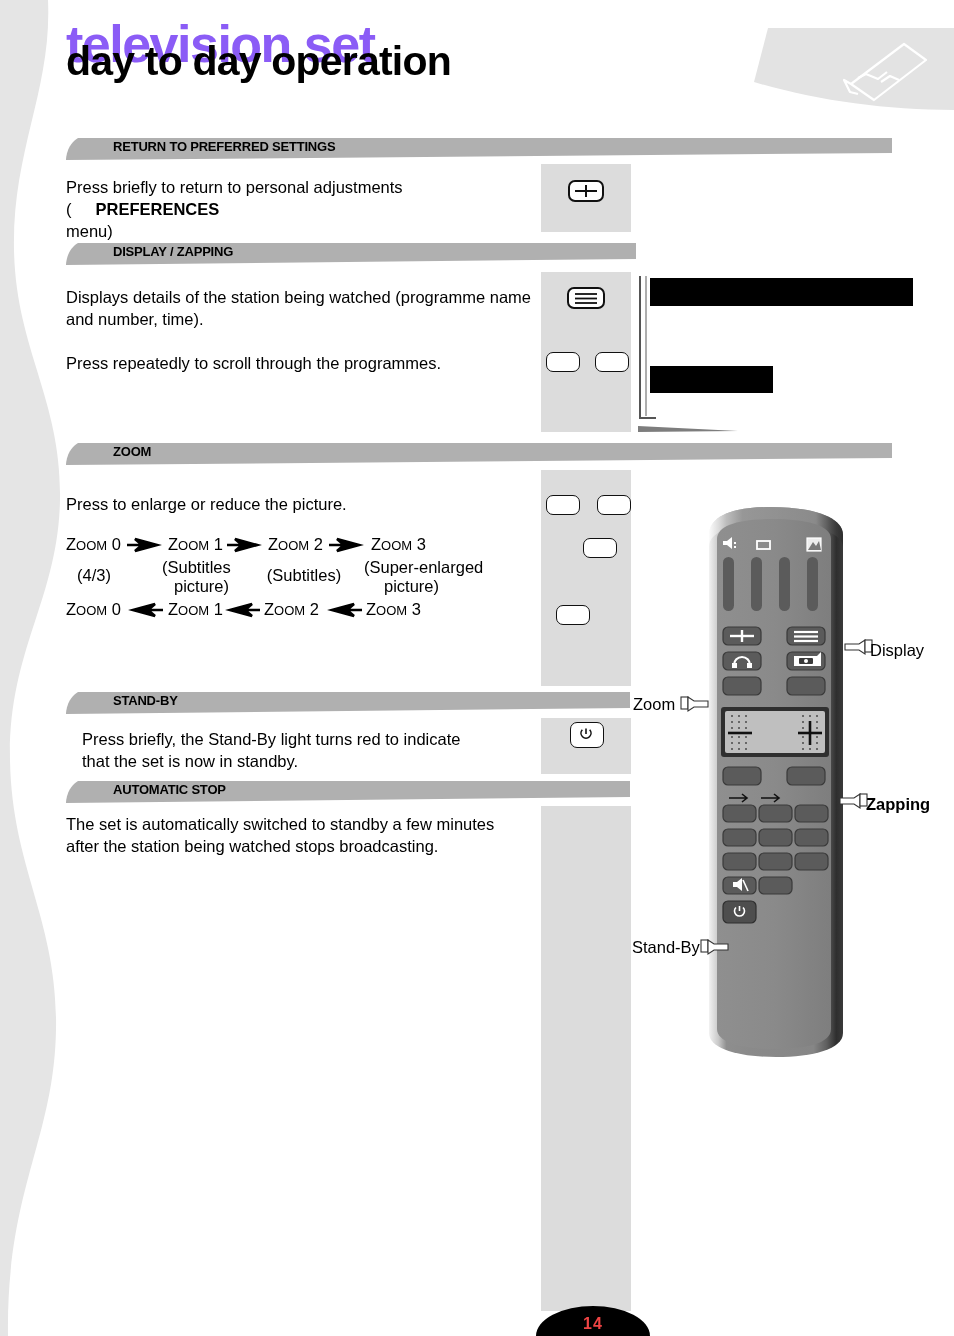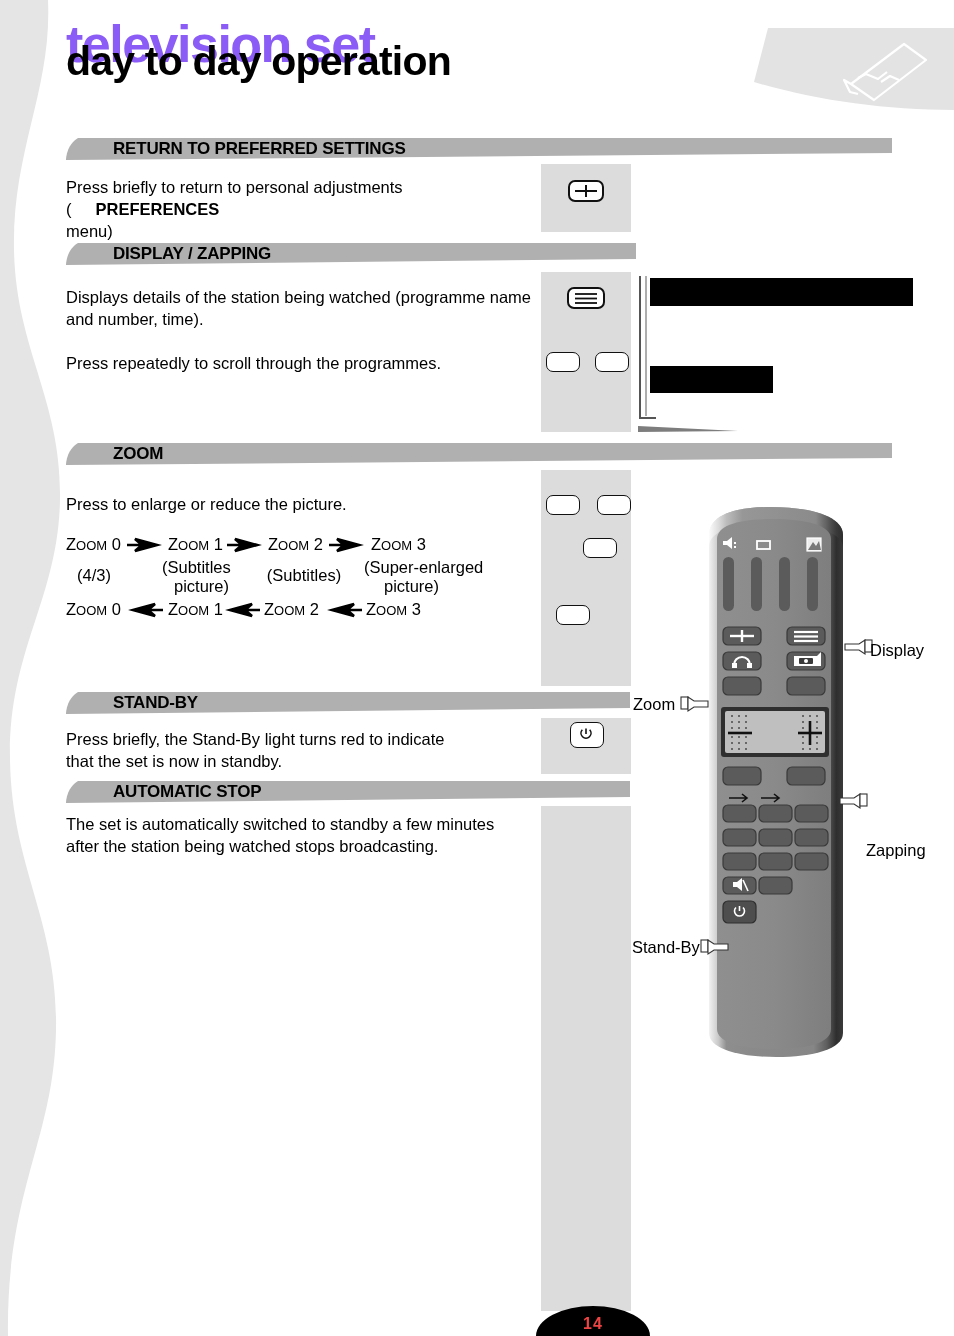--- a/index.html
+++ b/index.html
@@ -28,21 +28,21 @@
     position:absolute;left:66px;top:38px;
     font-size:41px;font-weight:bold;letter-spacing:-0.8px;
     color:#000;white-space:nowrap;
   }
 
   
   .sec-band{position:absolute;left:66px;height:26px;}
   .sec-band svg{display:block;}
   .sec-label{
     position:absolute;
-    font-size:17px;font-weight:bold;letter-spacing:-0.2px;
+    font-size:13px;font-weight:bold;letter-spacing:-0.2px;
     color:#000;white-space:nowrap;
   }
 
   
   .body-text{
     position:absolute;left:66px;
     font-size:16.5px;line-height:22px;color:#000;
   }
   .body-text b{font-weight:bold;padding-left:24px;}
 
@@ -250,21 +250,21 @@
   <div class="sec-label" style="left:113px;top:693px;">STAND-BY</div>
 
   <div class="greycol" style="left:541px;top:718px;width:90px;height:56px;"></div>
   <div class="keyout" style="left:570px;top:722px;width:34px;height:26px;border-width:1.8px;">
     <svg width="30" height="22" viewBox="0 0 30 22" style="position:absolute;left:0;top:0;">
       <path d="M15,5.5 L15,11" stroke="#111" stroke-width="1.6" fill="none"></path>
       <path d="M11.3,6.8 A5,5 0 1 0 18.7,6.8" stroke="#111" stroke-width="1.6" fill="none"></path>
     </svg>
   </div>
 
-  <div class="body-text" style="top:728px;width:470px;">
+  <div class="body-text" style="top:728px;width:470px;margin-left:16px;">
     <span>Press briefly, the Stand-By light turns red to indicate</span><br>
     <span>that the set is now in standby.</span>
   </div>
 
   <div class="sec-band" style="top:779px;width:564px;">
     <svg width="564" height="26" viewBox="0 0 564 26" preserveAspectRatio="none">
       <path d="M12,2 L564,2 L564,18 L0,24 C0,24 0,9 12,2 Z" fill="#b0b0b0"></path>
     </svg>
   </div>
   <div class="sec-label" style="left:113px;top:782px;">AUTOMATIC STOP</div>
@@ -449,21 +449,21 @@
   <svg class="callout-hand" style="left:680px;top:693px;width:30px;height:22px;" viewBox="0 0 30 22">
     <rect x="1" y="4" width="7" height="12" fill="#ffffff" stroke="#333" stroke-width="1.1"></rect>
     <path d="M28,8 L14,8 L8,4 L8,18 L14,14 L28,14 Z" fill="#ffffff" stroke="#333" stroke-width="1.1"></path>
   </svg>
   <div class="callout-label" style="left:633px;top:695px;">Zoom</div>
 
   <svg class="callout-hand" style="left:838px;top:790px;width:30px;height:22px;" viewBox="0 0 30 22">
     <path d="M2,8 L16,8 L22,4 L22,18 L16,14 L2,14 Z" fill="#ffffff" stroke="#333" stroke-width="1.1"></path>
     <rect x="22" y="4" width="7" height="12" fill="#ffffff" stroke="#333" stroke-width="1.1"></rect>
   </svg>
-  <div class="callout-label" style="left:866px;top:841px;">Zapping</div>
+  <div class="callout-label" style="left:866px;top:795px;font-weight:bold;">Zapping</div>
 
   <svg class="callout-hand" style="left:700px;top:936px;width:30px;height:22px;" viewBox="0 0 30 22">
     <rect x="1" y="4" width="7" height="12" fill="#ffffff" stroke="#333" stroke-width="1.1"></rect>
     <path d="M28,8 L14,8 L8,4 L8,18 L14,14 L28,14 Z" fill="#ffffff" stroke="#333" stroke-width="1.1"></path>
   </svg>
   <div class="callout-label" style="left:632px;top:938px;">Stand-By</div>
 
   <div class="pagenum-ell"></div>
   <div class="pagenum-txt">14</div>
 

